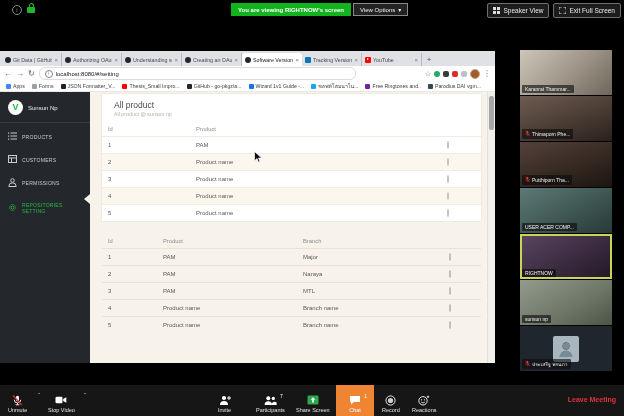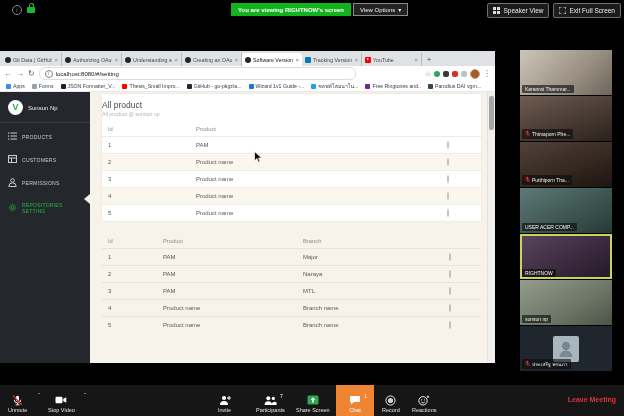--- a/index.html
+++ b/index.html
@@ -60,21 +60,21 @@
   #logo-name{font-size:6px;color:#ededed;}
   .sdiv{height:1px;background:#3a3e42;margin-bottom:2px;}
   .side-item{display:flex;align-items:center;gap:5px;padding:7px 8px;font-size:5.1px;
        letter-spacing:.2px;color:#c9cbcd;}
   .side-item svg{flex:none;}
   .side-item.active{color:#21ba45;}
   #notch{right:0;top:102px;width:0;height:0;border-top:5px solid transparent;
        border-bottom:5px solid transparent;border-right:6px solid #f7f2ea;}
   #app-main{flex:1;background:#f7f2ea;padding:2px 6px 0 12px;position:relative;overflow:hidden;}
   #card{background:#fff;box-shadow:0 0 2px rgba(0,0,0,.10);}
-  #card-head{padding:6px 0 5px;}
+  #card-head{padding:6px 12px 5px;}
   #page-title{font-size:8.5px;color:#4a4a4a;}
   #page-sub{font-size:5.3px;color:#b9b3a7;margin-top:1px;}
   table.t{width:100%;border-collapse:collapse;font-size:6px;color:#5a5a5a;table-layout:fixed;}
   .t th{text-align:left;font-weight:normal;color:#8d8d8d;font-size:5.8px;padding:4px 6px;}
   .t td{padding:5px 6px;}
   #table1 tbody tr{border-top:1px solid #efece4;}
   #table1 tbody tr:nth-child(even){background:#fbf7ee;}
   #table2-wrap{margin-top:13px;}
   #table2 tbody tr{border-top:1px solid #e8e2d7;}
   .radio{width:5px;height:5px;border:1px solid #c5c0b6;border-radius:50%;background:#fff;}

